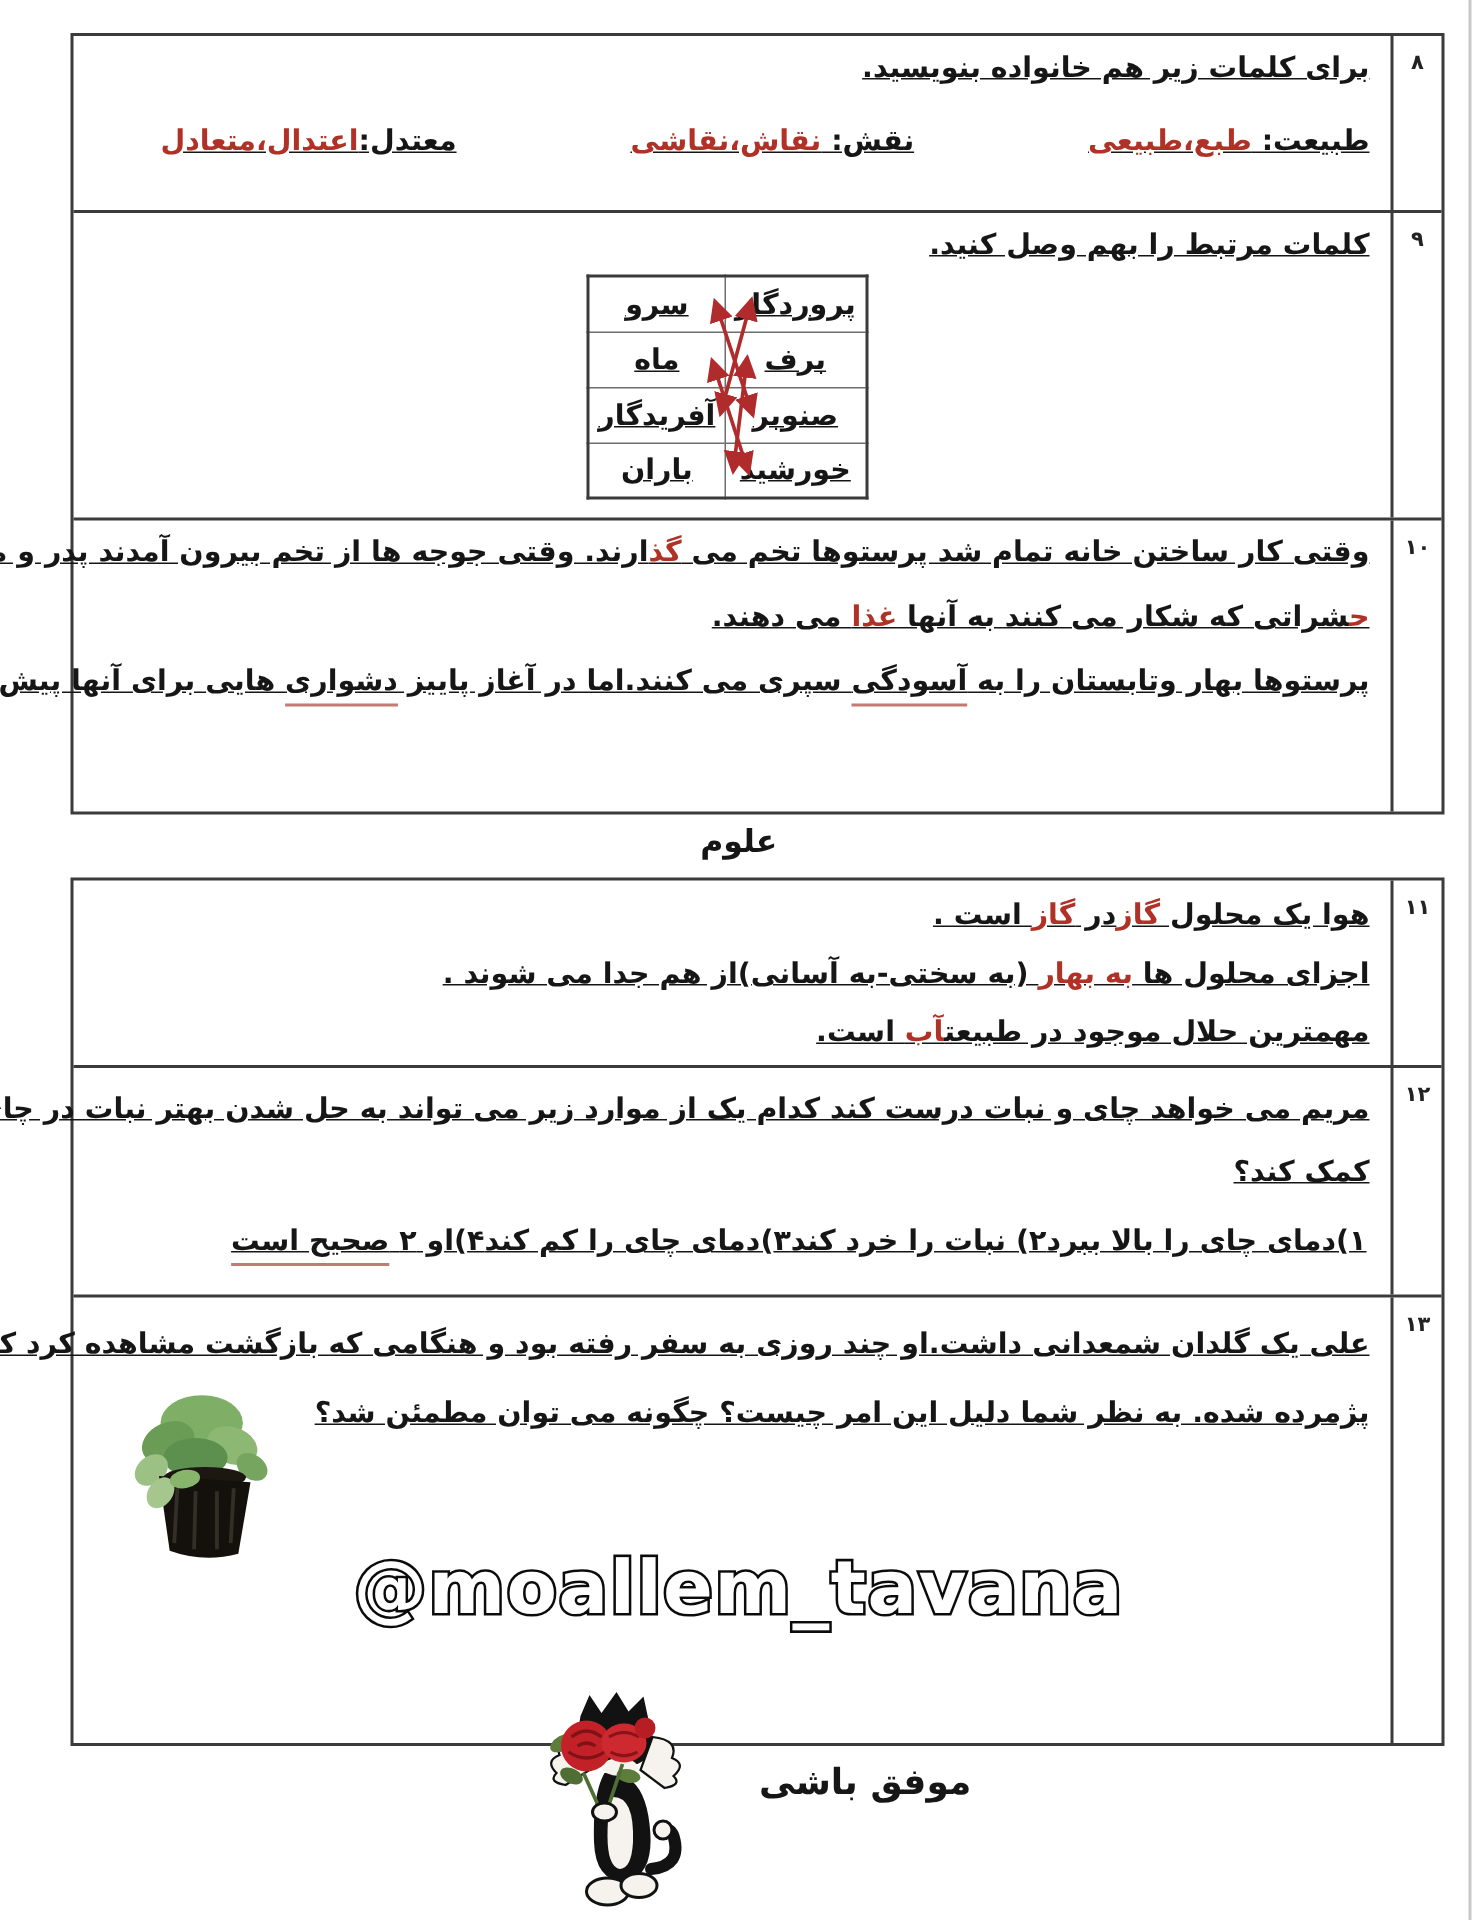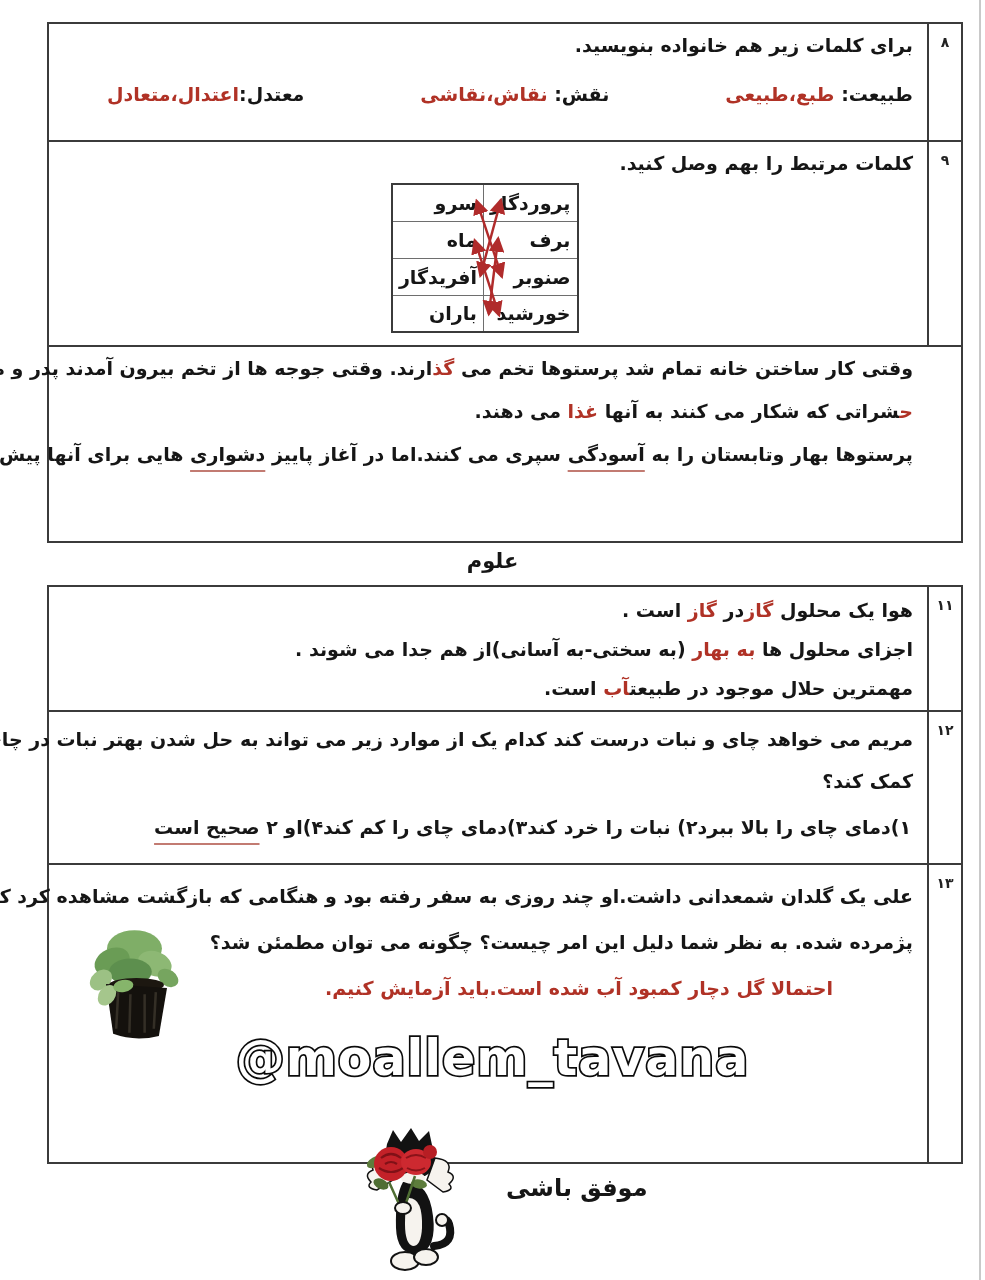--- a/index.html
+++ b/index.html
@@ -11,34 +11,34 @@
   :root{--red:#b03226;--arrow:#b02b2b;--ul:#c27b72;--border:#3b3b3b;}
   .edge-line{position:absolute;top:0;left:979px;width:1.5px;height:1280px;background:#c9c9c9;}
 
   .qtable{position:absolute;left:47px;width:916px;border:2px solid var(--border);box-sizing:border-box;background:#fff;}
   #t1{top:22px;}
   #t2{top:585px;}
   .qrow{position:relative;box-sizing:border-box;}
   .qrow + .qrow{border-top:2px solid var(--border);}
   .qnum{position:absolute;top:0;right:0;bottom:0;width:34px;border-left:2px solid var(--border);
         text-align:center;padding-top:10px;font-size:14px;box-sizing:border-box;color:#222;}
-  .qbody{margin-right:34px;direction:rtl;text-align:right;padding:0 14px 0 8px;font-size:19px;}
+  .qbody{margin-right:34px;direction:rtl;text-align:right;padding:0 14px 0 8px;font-size:19px;text-decoration:underline;}
   .qbody p{margin:0;}
   .instr{padding-top:10px;white-space:nowrap;}
   .tline{line-height:43px;white-space:nowrap;}
   .red{color:var(--red);}
   .ul{text-decoration:underline;text-decoration-color:var(--ul);text-decoration-thickness:2px;text-underline-offset:9px;}
 
   
   .pairs{display:flex;justify-content:space-between;margin-top:27px;padding-left:50px;white-space:nowrap;}
 
   
   .match-wrap{width:187px;margin:9px auto 0;position:relative;}
   table.match{border-collapse:collapse;direction:rtl;border:2px solid var(--border);}
-  .match td{border:1.6px solid #6e6e6e;height:37px;font-size:19px;padding:0 6px;text-align:right;box-sizing:border-box;}
+  .match td{border:1.6px solid #6e6e6e;height:37px;font-size:19px;padding:0 6px;text-align:center;box-sizing:border-box;}
   .match td.mc-r{width:88px;}
   .match td.mc-l{width:95px;}
   svg.arrows{position:absolute;top:0;left:0;width:100%;height:100%;pointer-events:none;}
 
   
   .science{position:absolute;top:549px;left:0;width:985px;text-align:center;font-size:21px;margin:0;}
 
   
   .opts{display:flex;justify-content:space-between;margin-top:14px;padding-left:112px;padding-right:2px;white-space:nowrap;font-size:19px;}
 
@@ -109,20 +109,21 @@
           <line x1="110" y1="18" x2="88" y2="99" stroke="#b02b2b" stroke-width="2.6" marker-start="url(#ah)" marker-end="url(#ah)"></line>
           <line x1="107" y1="59" x2="97" y2="140" stroke="#b02b2b" stroke-width="2.6" marker-start="url(#ah)" marker-end="url(#ah)"></line>
           <line x1="111" y1="100" x2="84" y2="19" stroke="#b02b2b" stroke-width="2.6" marker-start="url(#ah)" marker-end="url(#ah)"></line>
           <line x1="108" y1="141" x2="82" y2="61" stroke="#b02b2b" stroke-width="2.6" marker-start="url(#ah)" marker-end="url(#ah)"></line>
         </svg>
       </div>
     </div>
   </div>
 
   <div class="qrow" style="height:196px;">
+    <div class="qnum">۱۰</div>
     <div class="qbody">
       <p class="tline"><span>وقتی کار ساختن خانه تمام شد پرستوها تخم می </span><span class="red">گذ</span><span>ارند. وقتی جوجه ها از تخم بیرون آمدند پدر و مادر با</span></p>
       <p class="tline"><span class="red">ح‍</span><span>‍شراتی که شکار می کنند به آنها </span><span class="red">غذا</span><span> می دهند.</span></p>
       <p class="tline"><span>پرستوها بهار وتابستان را به </span><span class="ul">آسودگی</span><span> سپری می کنند.اما در آغاز پاییز </span><span class="ul">دشواری</span><span> هایی برای آنها پیش می آید.</span></p>
     </div>
   </div>
 </section>
 
 <h2 class="science">علوم</h2>
 
@@ -149,21 +150,20 @@
         <span class="opt"><span>۴)او ۲ </span><span class="ul">صحیح است</span></span>
       </div>
     </div>
   </div>
 
   <div class="qrow" style="height:299px;">
     <div class="qnum">۱۳</div>
     <div class="qbody" style="padding-top:8px;">
       <p class="tline13">علی یک گلدان شمعدانی داشت.او چند روزی به سفر رفته بود و هنگامی که بازگشت مشاهده کرد که گلدانش</p>
       <p class="tline13">پژمرده شده. به نظر شما دلیل این امر چیست؟ چگونه می توان مطمئن شد؟</p>
-      <p class="answer-red">احتمالا گل دچار کمبود آب شده است.باید آزمایش کنیم.</p>
     </div>
 
     <svg class="plant" viewBox="0 0 115 120">
       <ellipse cx="56" cy="27" rx="27" ry="18" fill="#7fae67"></ellipse>
       <ellipse cx="34" cy="40" rx="18" ry="13" fill="#6a9c55" transform="rotate(-25 34 40)"></ellipse>
       <ellipse cx="76" cy="42" rx="17" ry="12" fill="#8db874" transform="rotate(20 76 42)"></ellipse>
       <ellipse cx="52" cy="50" rx="21" ry="13" fill="#5d8f4e"></ellipse>
       <ellipse cx="89" cy="56" rx="11" ry="8" fill="#76a55f" transform="rotate(35 89 56)"></ellipse>
       <ellipse cx="23" cy="58" rx="12" ry="9" fill="#9cc184" transform="rotate(-40 23 58)"></ellipse>
       <ellipse cx="58" cy="63" rx="27" ry="7" fill="#1c1710"></ellipse>

